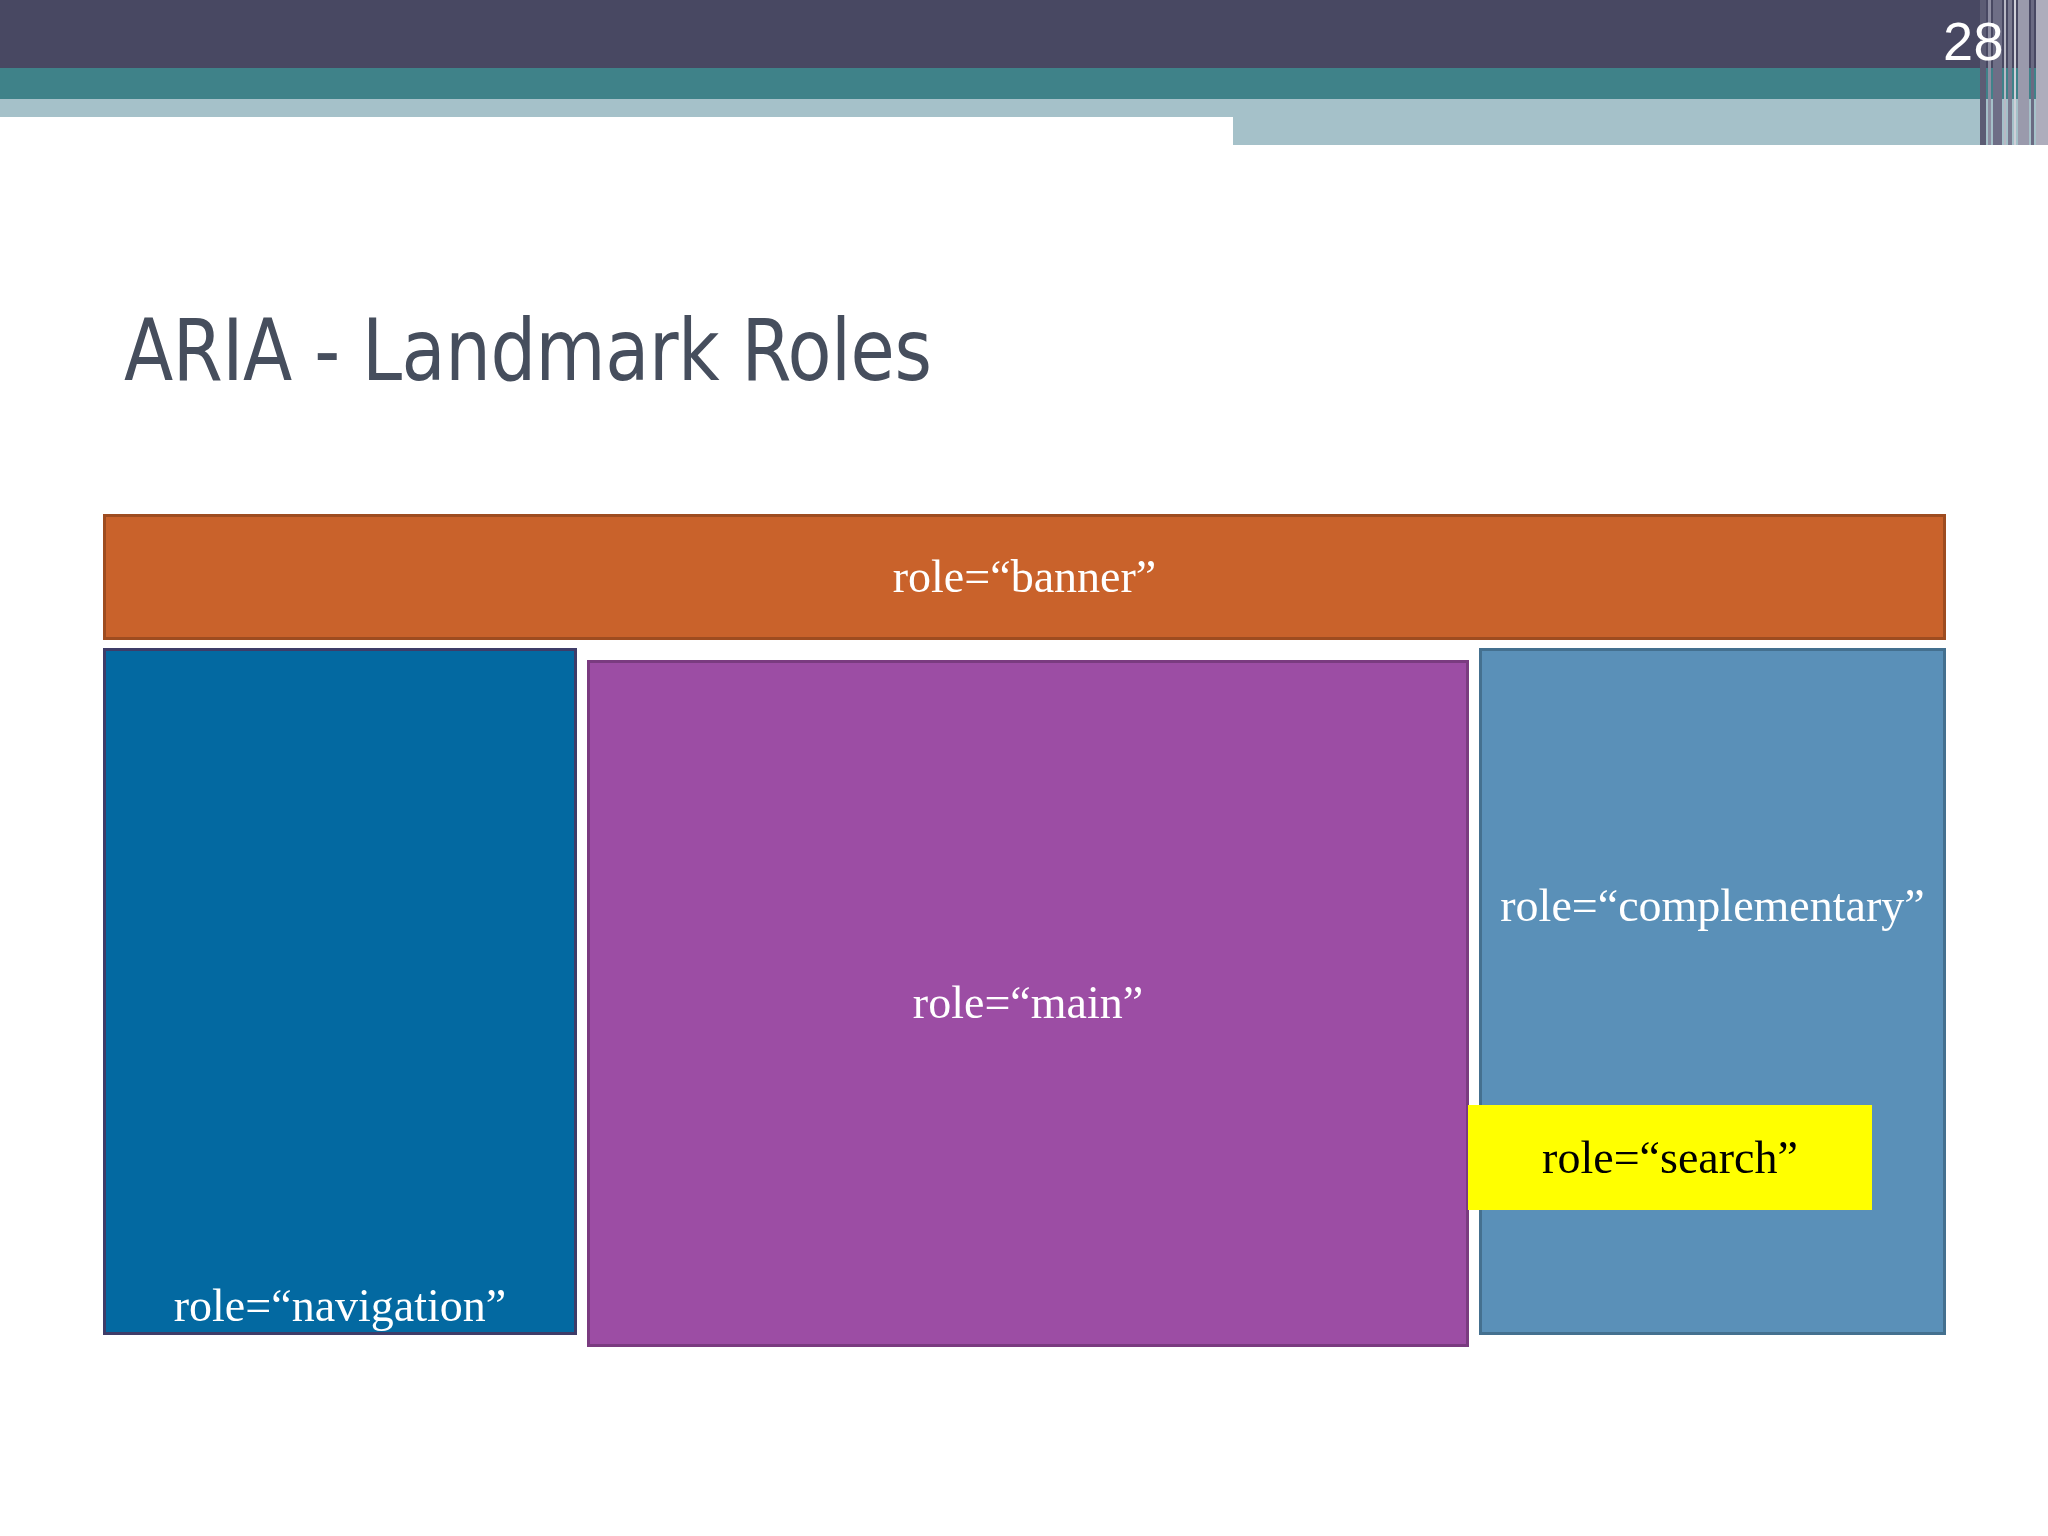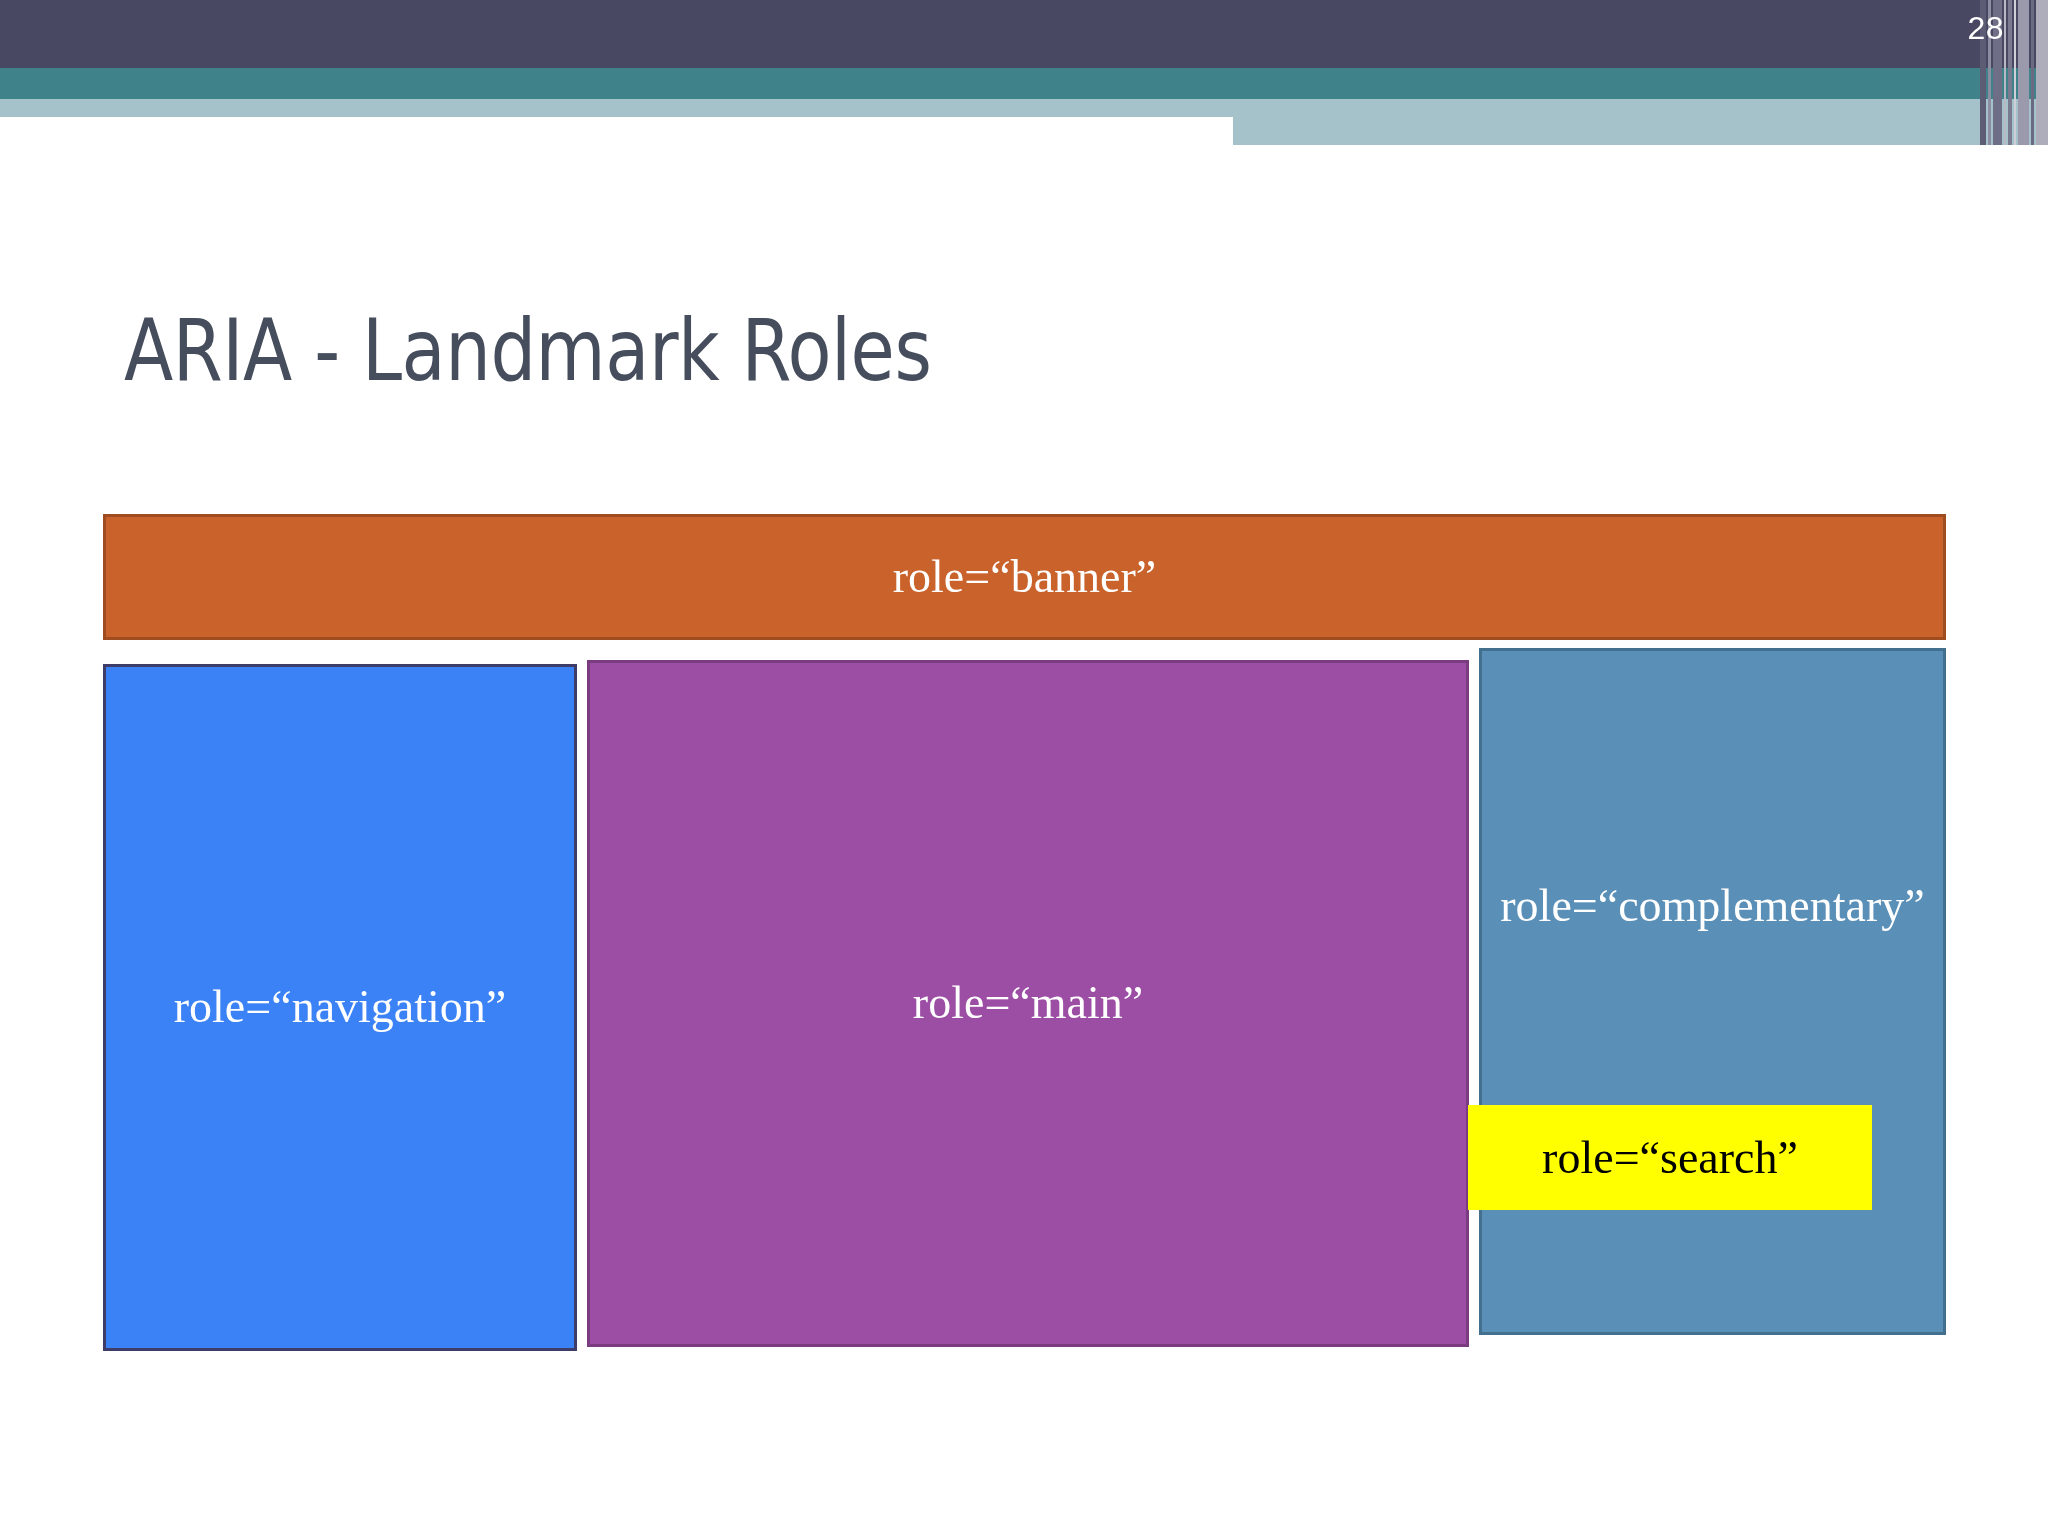--- a/index.html
+++ b/index.html
@@ -47,21 +47,21 @@
     top: 99px;
     width: 815px;
     height: 46px;
     background: #A5C1C9;
   }
 
   .page-number {
     position: absolute;
     right: 44px;
     top: 10px;
-    font-size: 32px;
+    font-size: 54px;
     color: #ffffff;
     font-family: "Liberation Sans", sans-serif;
     letter-spacing: 0.5px;
   }
 
   
   .edge-stripes {
     position: absolute;
     right: 0;
     top: 0;
@@ -116,25 +116,26 @@
     left: 0;
     top: 0;
     width: 1843px;
     height: 126px;
     background: #C9622B;
     border: 3px solid #9E4C20;
   }
 
   .box-navigation {
     left: 0;
-    top: 150px;
+    top: 134px;
     width: 474px;
     height: 687px;
-    background: #3b82f6;
+    background: #0369a1;
     border: 3px solid #3E3C68;
+    align-items: flex-end;
   }
 
   .box-main {
     left: 484px;
     top: 146px;
     width: 882px;
     height: 687px;
     background: #9C4DA4;
     border: 3px solid #7A3B80;
   }

